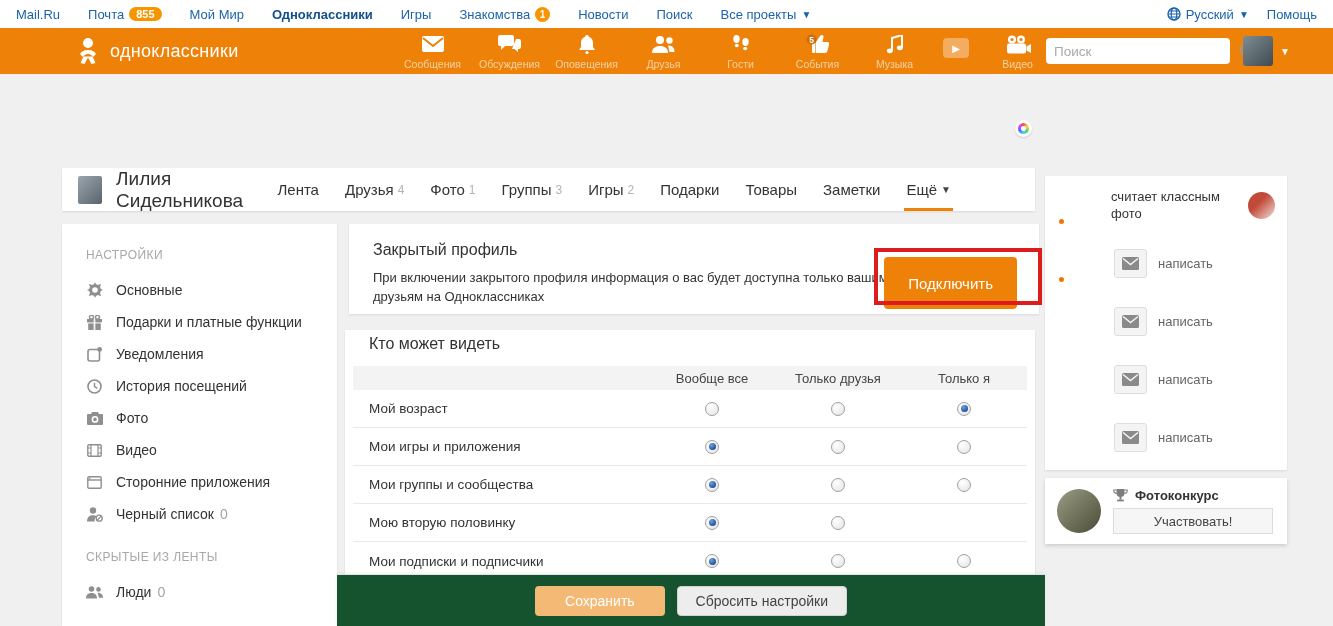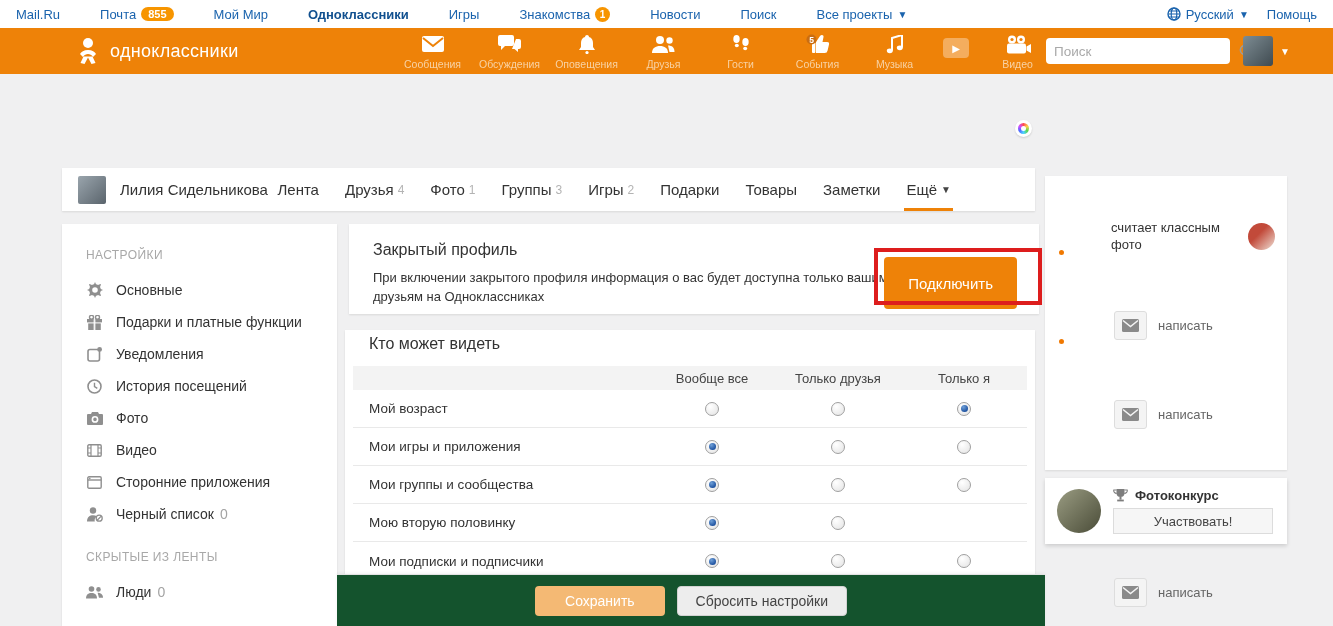--- a/index.html
+++ b/index.html
@@ -3,21 +3,21 @@
 <meta charset="utf-8">
 <style>
   * { margin:0; padding:0; box-sizing:border-box; }
   html,body { width:1333px; height:626px; }
   body {
     position:relative; overflow:hidden; background:#f0f0f1;
     font-family:"Liberation Sans","DejaVu Sans",sans-serif; color:#333;
   }
   
   .topbar { position:absolute; top:0; left:0; width:1333px; height:28px; background:#fff;
-    display:flex; align-items:center; padding:0 16px; gap:40px; font-size:13px; }
+    display:flex; align-items:center; padding:0 16px; gap:28px; font-size:13px; }
   .tlink { color:#1a63ad; display:flex; align-items:center; gap:5px; cursor:pointer; white-space:nowrap; }
   .tlink.active { font-weight:bold; color:#11508f; }
   .pill { background:#f79500; color:#fff; border-radius:9px; padding:1px 7px; font-size:11px; font-weight:bold; }
   .dotbadge { background:#f79500; color:#fff; border-radius:50%; width:15px; height:15px; font-size:10px;
     display:inline-flex; align-items:center; justify-content:center; font-weight:bold; }
   .caret-blue { font-size:10px; color:#1a63ad; }
   .top-right { margin-left:auto; display:flex; align-items:flex-start; gap:18px; }
   
   .navbar { position:absolute; top:28px; left:0; width:1333px; height:46px; background:#ee8208; }
   .brand { position:absolute; left:74px; top:8px; display:flex; align-items:center; gap:8px; color:#fff; cursor:pointer; }
@@ -43,21 +43,21 @@
     background:#fff; box-shadow:0 1px 2px rgba(0,0,0,.15); display:flex; align-items:center; justify-content:center; }
   .spinner .ring { width:11px; height:11px; border-radius:50%;
     background:conic-gradient(#ff4d4d,#ffd24d,#5ad64d,#4dd2ff,#4d6bff,#d24dff,#ff4d4d);
     display:flex; align-items:center; justify-content:center; }
   .spinner .hole { width:5px; height:5px; border-radius:50%; background:#fff; }
   
   .pheader { position:absolute; left:62px; top:168px; width:973px; height:43px; background:#fff;
     box-shadow:0 1px 2px rgba(0,0,0,.1); display:flex; align-items:center; }
   .pheader .pavatar { width:28px; height:28px; margin-left:16px; border-radius:2px;
     background:linear-gradient(135deg,#9aa5ad,#5a646c); cursor:pointer; }
-  .pheader .pname { margin-left:14px; font-size:15px; color:#333; }
+  .pheader .pname { margin-left:14px; font-size:19px; color:#333; }
   .ptabs { margin-left:auto; margin-right:84px; display:flex; gap:26px; height:100%; align-items:center; }
   .ptab { font-size:15px; color:#333; cursor:pointer; position:relative; height:100%;
     display:flex; align-items:center; gap:4px; white-space:nowrap; }
   .ptab .cnt { color:#b3b3b3; font-size:12px; }
   .ptab .tcaret { font-size:10px; color:#444; }
   .ptab.active::after { content:""; position:absolute; left:-2px; right:-2px; bottom:0; height:3px; background:#ee8208; }
   
   .lsidebar { position:absolute; left:62px; top:224px; width:275px; height:402px; background:#fff;
     box-shadow:0 1px 2px rgba(0,0,0,.1); }
   .ssect { padding:24px 0 12px 24px; color:#a8a8a8; font-size:12px; letter-spacing:.4px; }
@@ -97,21 +97,21 @@
   
   .savebar { position:absolute; left:337px; top:574px; width:708px; height:52px; background:#14532d;
     border-top:1px solid #e2e2e2; box-shadow:0 -1px 3px rgba(0,0,0,.05); z-index:5;
     display:flex; align-items:center; justify-content:center; gap:12px; }
   .save-btn { height:30px; padding:0 30px; background:#f4b974; border:0; border-radius:4px;
     color:#fff; font-size:14px; font-family:inherit; cursor:pointer; }
   .reset-btn { height:30px; padding:0 18px; background:#ededed; border:1px solid #d2d2d2; border-radius:4px;
     color:#444; font-size:14px; font-family:inherit; cursor:pointer; }
   
   .rpanel-feed { left:1045px; top:176px; width:242px; height:294px; }
-  .ritem { height:58px; display:flex; align-items:center; padding:0 12px;margin-top:31px; }
+  .ritem { height:58px; display:flex; align-items:center; padding:0 12px; }
   .rav { position:relative; width:44px; height:44px; flex:0 0 44px; }
   .rav .ph { width:44px; height:44px; border-radius:50%; cursor:pointer; }
   .rav .odot { position:absolute; left:0px; bottom:1px; width:9px; height:9px; border-radius:50%;
     background:#f07800; border:2px solid #fff; }
   .av1 { background:linear-gradient(135deg,#6b3c4e,#2e1a24 70%,#503344); }
   .av3 { background:linear-gradient(135deg,#85aa42,#2f5218); }
   .av4 { background:linear-gradient(135deg,#9a7358,#3a2a21); }
   .av5 { background:linear-gradient(135deg,#dbcba9,#8f7a5a); }
   .av6 { background:linear-gradient(135deg,#9a9c82,#4a4c38); }
   .liketext { margin-left:10px; font-size:13px; color:#333; line-height:17px; width:112px; }

